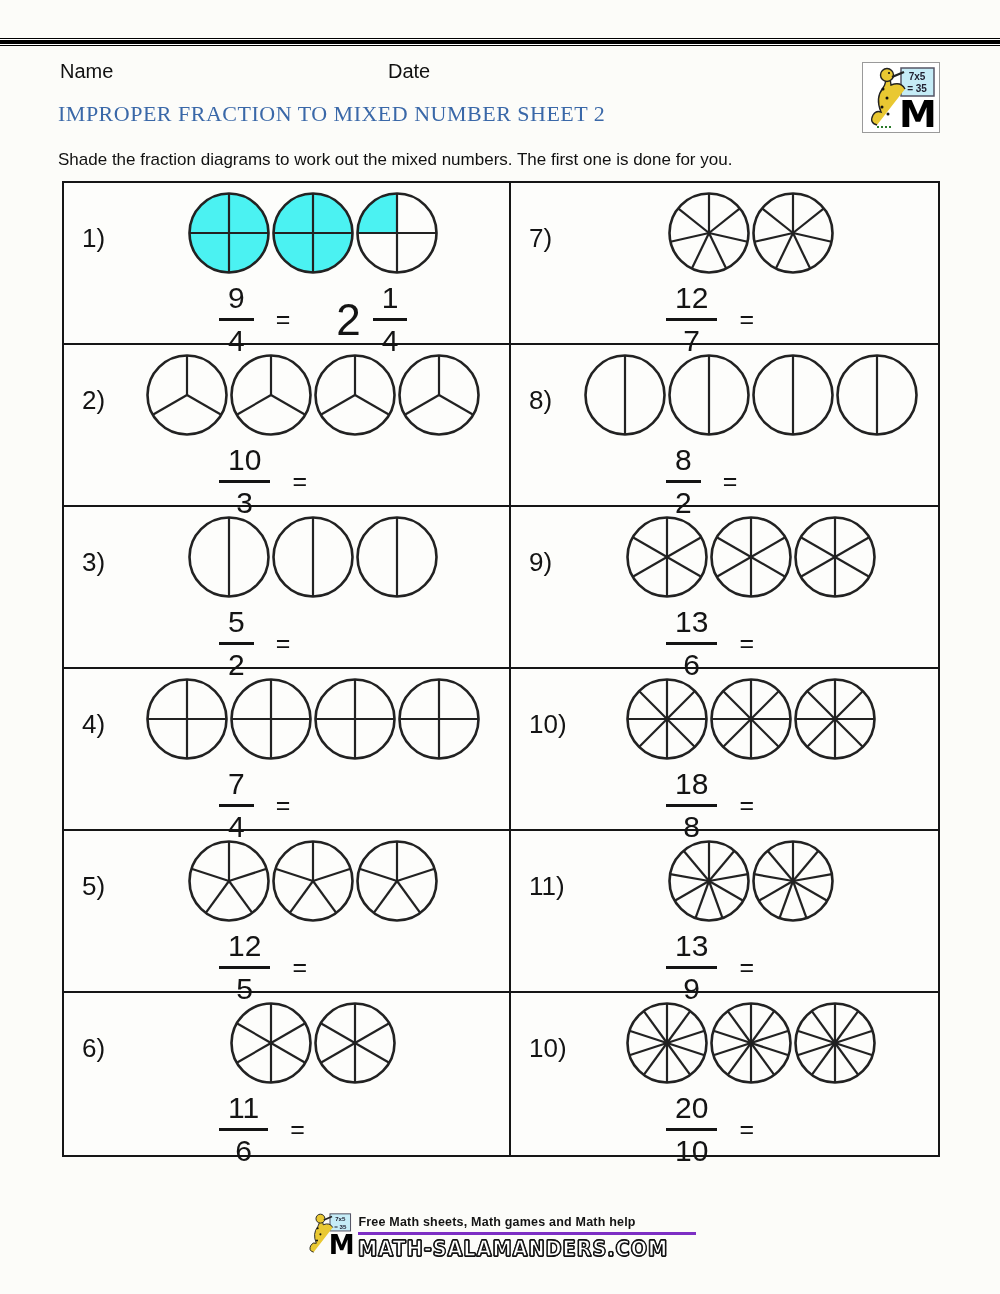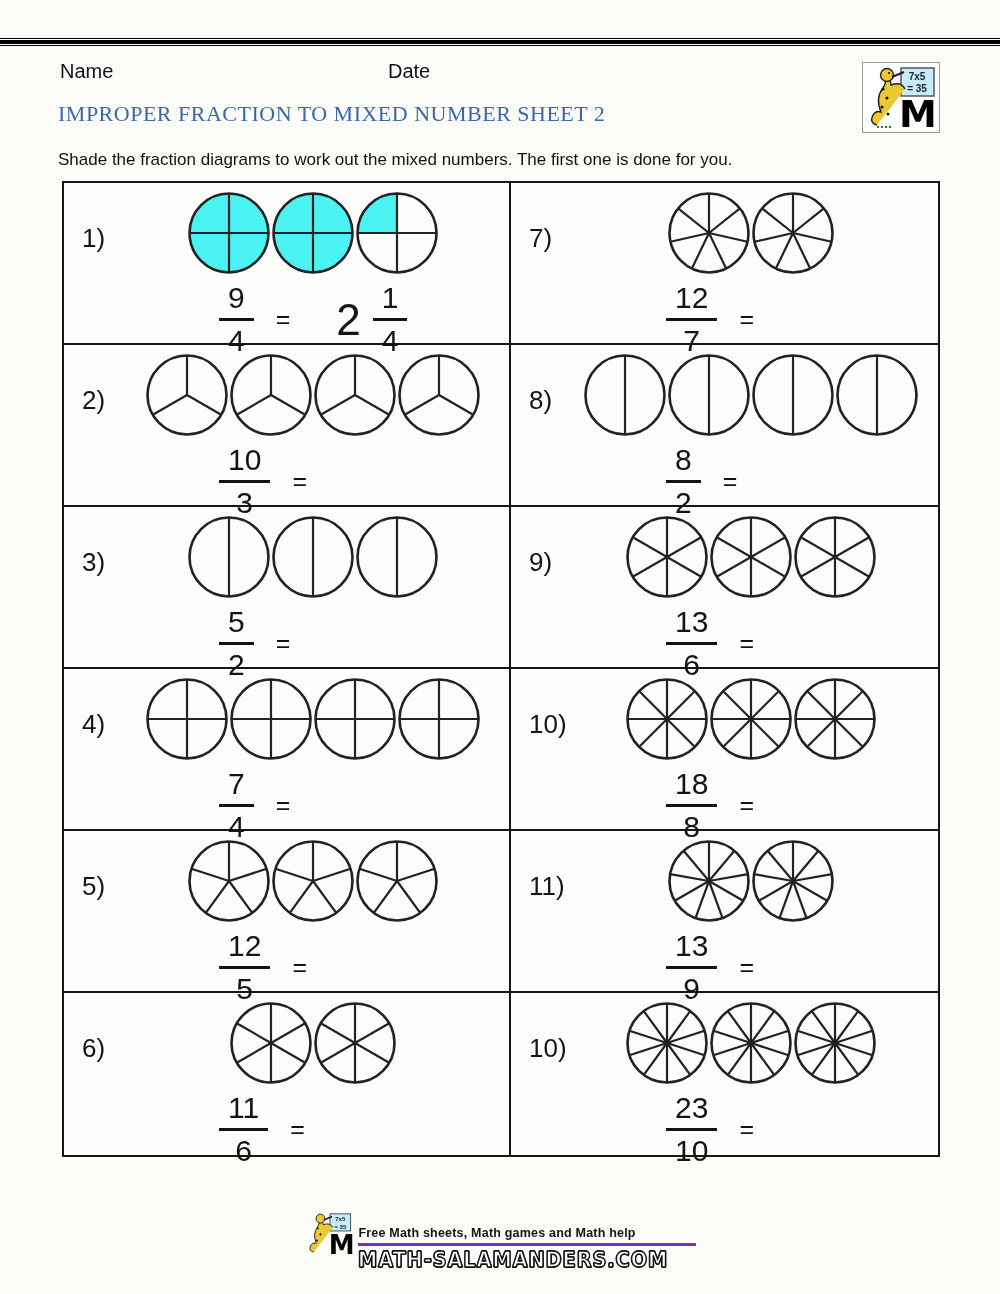--- a/index.html
+++ b/index.html
@@ -69,21 +69,21 @@
   }
   .fstack .fnum{padding:0 9px 5px 9px;border-bottom:3px solid #141414;}
   .fstack .fden{padding:5px 9px 0 9px;}
   .eq{font-size:25px;margin-left:22px;font-weight:500;}
   .whole{font-size:44px;font-weight:500;margin-left:46px;margin-right:12px;line-height:1;}
   
   .footer{
     position:absolute;left:0;top:1205px;width:1000px;
     display:flex;justify-content:center;align-items:flex-start;gap:2px;
   }
-  .footer .txt{display:flex;flex-direction:column;margin-top:21px;}
+  .footer .txt{display:flex;flex-direction:column;margin-top:10px;}
   .tagline{font-size:12.5px;font-weight:bold;color:#141414;letter-spacing:.2px;}
   .purple-rule{height:3px;margin-top:3px;background:var(--purple);}
   .wordmark{
     margin-top:2px;font-size:21px;font-weight:bold;letter-spacing:1px;
     color:#fff;-webkit-text-stroke:1.3px #111;
     text-shadow:-1px 0 #111,1px 0 #111,0 -1px #111,0 1px #111;
     font-family:"DejaVu Sans",sans-serif;transform:scaleX(.92);transform-origin:left;
     white-space:nowrap;
   }
 </style>
@@ -554,21 +554,21 @@
           <line x1="42" y1="42" x2="42" y2="81.5" stroke="#222222" stroke-width="2.2"></line>
           <line x1="42" y1="42" x2="18.782482534447315" y2="73.95617127781043" stroke="#222222" stroke-width="2.2"></line>
           <line x1="42" y1="42" x2="4.433267606341438" y2="54.20617127781043" stroke="#222222" stroke-width="2.2"></line>
           <line x1="42" y1="42" x2="4.433267606341438" y2="29.793828722189566" stroke="#222222" stroke-width="2.2"></line>
           <line x1="42" y1="42" x2="18.782482534447308" y2="10.04382872218958" stroke="#222222" stroke-width="2.2"></line>
           <circle cx="42" cy="42" r="39.5" fill="none" stroke="#222222" stroke-width="2.6"></circle>
         </svg>
       </div>
       <div class="frow">
         <div class="fstack">
-          <div class="fnum">23</div>
+          <div class="fnum">20</div>
           <div class="fden">10</div>
         </div>
         <div class="eq">=</div>
       </div>
     </div>
   </div>
 
 <div class="footer">
   <svg width="52" height="56" viewBox="0 0 76 72">
     <rect x="38" y="8" width="30" height="25" fill="#c5ecf7" stroke="#556" stroke-width="1.5"></rect>

